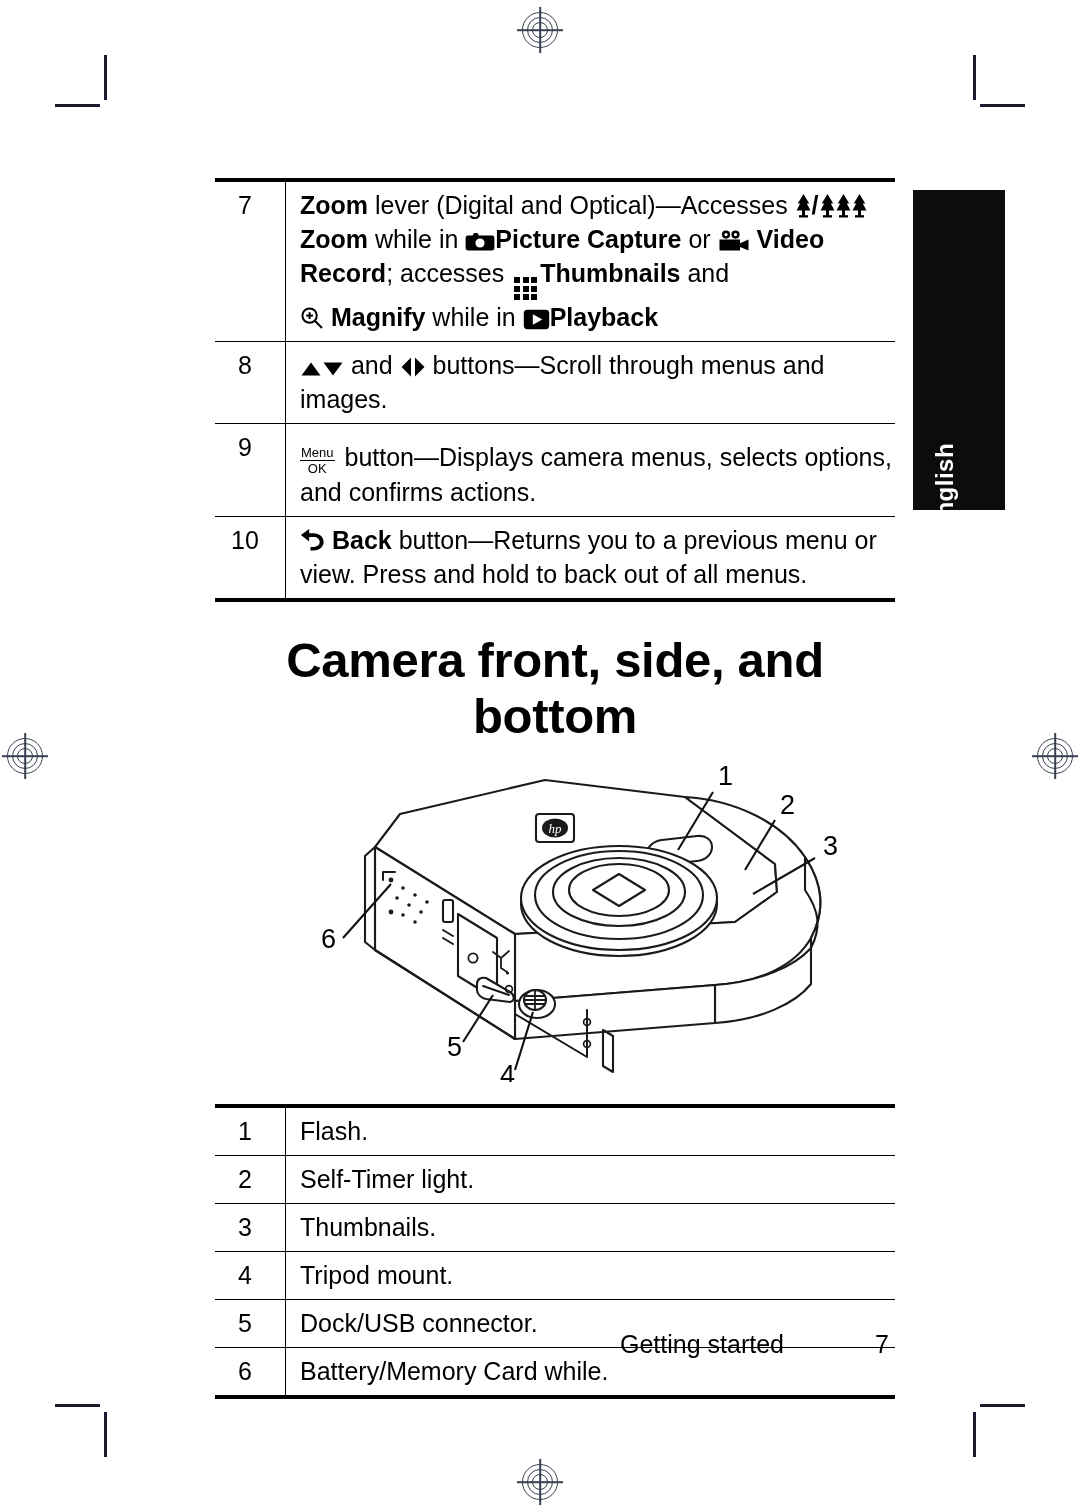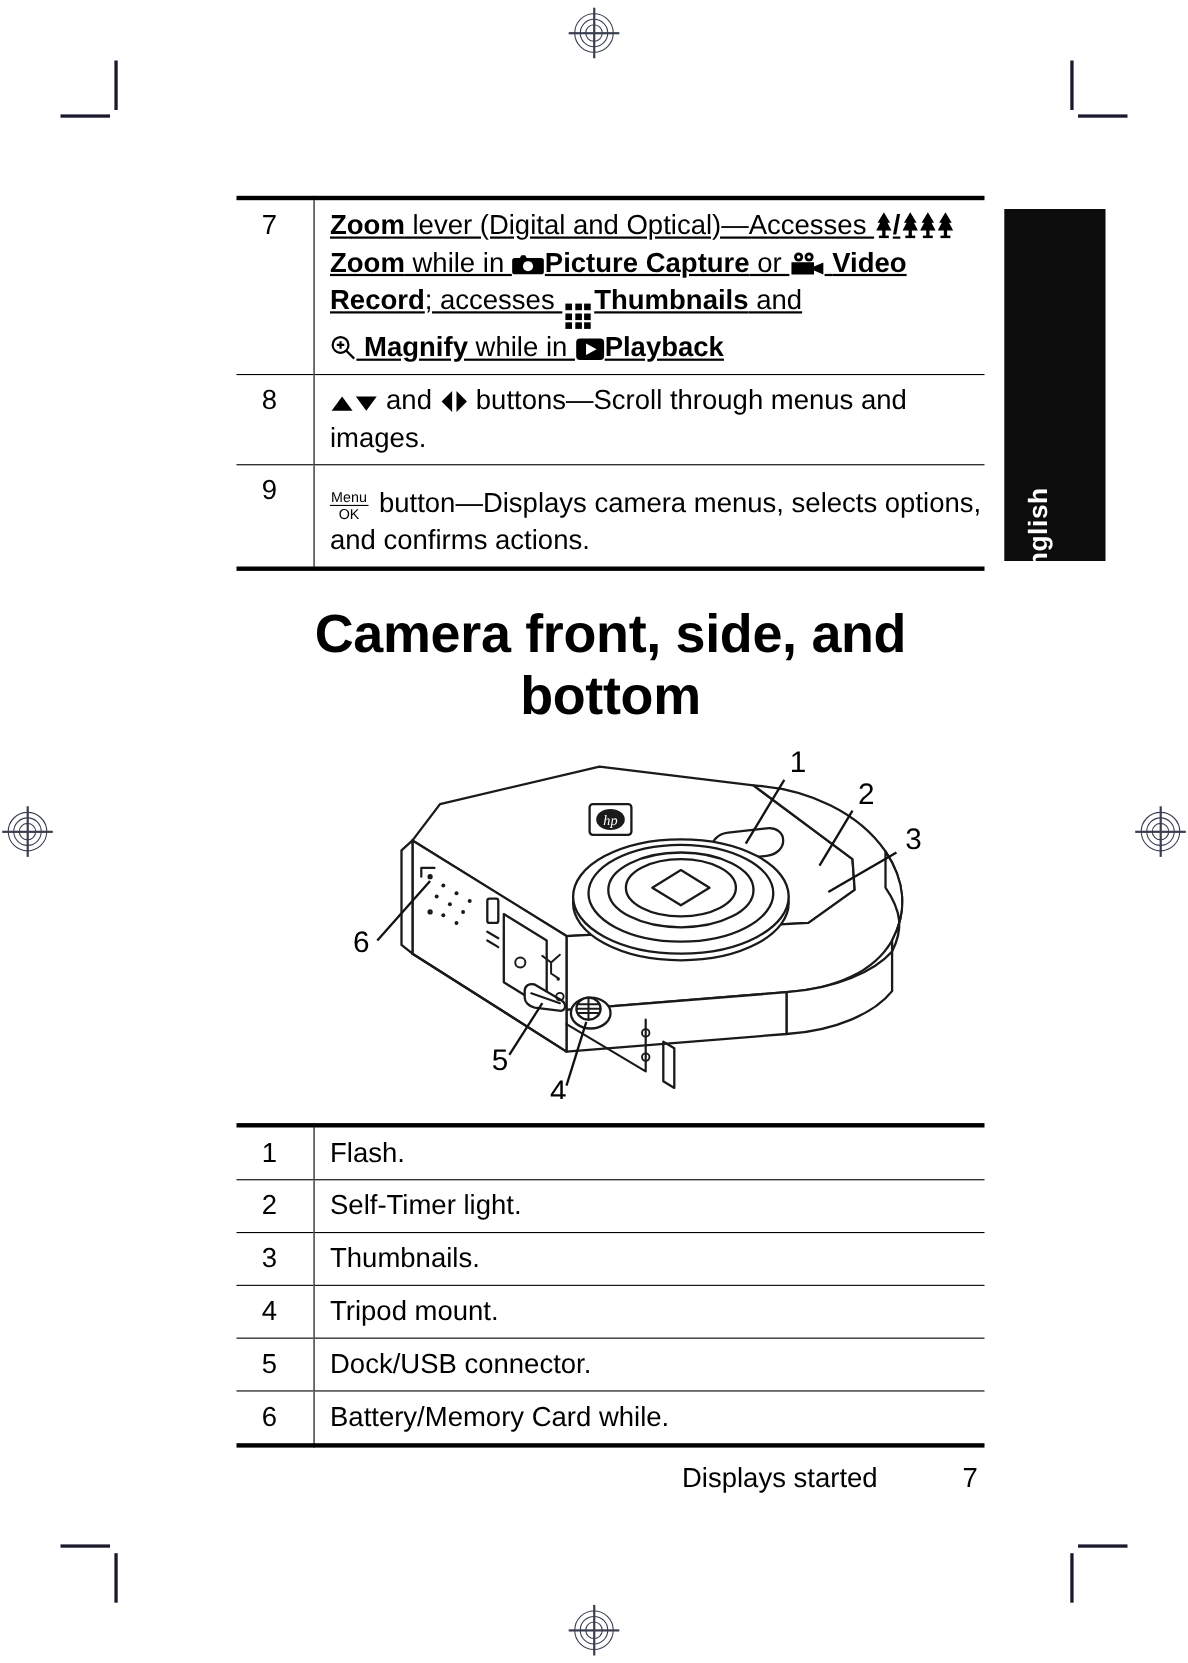--- a/index.html
+++ b/index.html
@@ -74,21 +74,21 @@
     line-height: 34px;
     border-right: 1.5px solid #000;
     padding-right: 10px !important;
     font-weight: 400;
   }
   .desc-cell {
     padding-left: 14px !important;
     font-size: 25px;
     line-height: 34px;
   }
-  .desc-cell.bold-row { font-weight: bold; text-decoration: underline; }
+  .desc-cell.bold-row { font-weight: bold; }
   .desc-cell .reg { font-weight: normal; }
   .desc-cell .bold { font-weight: bold; }
   svg.inline-svg { vertical-align: -4px; }
 
   
   .menu-ok {
     display: inline-block;
     vertical-align: -7px;
     text-align: center;
     line-height: 1;
@@ -297,20 +297,28 @@
       <tr>
         <td class="num-cell">9</td>
         <td class="desc-cell">
           <span class="menu-ok">
             <span class="top">Menu</span>
             <span class="bot">OK</span>
           </span><span> button—Displays camera menus, selects options, and confirms actions.</span>
         </td>
       </tr>
 
+      <tr>
+        <td class="num-cell">10</td>
+        <td class="desc-cell">
+          <svg class="inline-svg" width="25" height="24" viewBox="0 0 25 24">
+              <path fill="#000" d="M13.5 4.3 C19.6 4.3 23.6 8.2 23.6 13 C23.6 17.8 19.6 21.5 13.5 21.5 L10.5 21.5 L10.5 17.9 L13.5 17.9 C17.3 17.9 19.7 15.9 19.7 13 C19.7 10.1 17.3 8 13.5 8 L9.2 8 L9.2 12.4 L0.9 6.1 L9.2 0 L9.2 4.3 Z"></path>
+            </svg> <span style="font-weight:bold">Back</span><span> button—Returns you to a previous menu or view. Press and hold to back out of all menus.</span>
+        </td>
+      </tr>
 
     </tbody>
   </table>
 
   <div class="heading">Camera front, side, and bottom</div>
 
   <div class="figure">
     <svg width="680" height="330" viewBox="0 0 680 330">
       <g fill="none" stroke="#1a1a1a" stroke-width="2.1" stroke-linejoin="round" stroke-linecap="round">
 
@@ -434,15 +442,15 @@
       <tr>
         <td class="num-cell">6</td>
         <td class="desc-cell">Battery/Memory Card while.</td>
       </tr>
     </tbody>
   </table>
 
 </div>
 
 <div class="footer">
-  <span class="ftxt">Displays started</span>
+  <span class="ftxt">Getting started</span>
   <span class="fnum">7</span>
 </div>
 
 </body></html>

